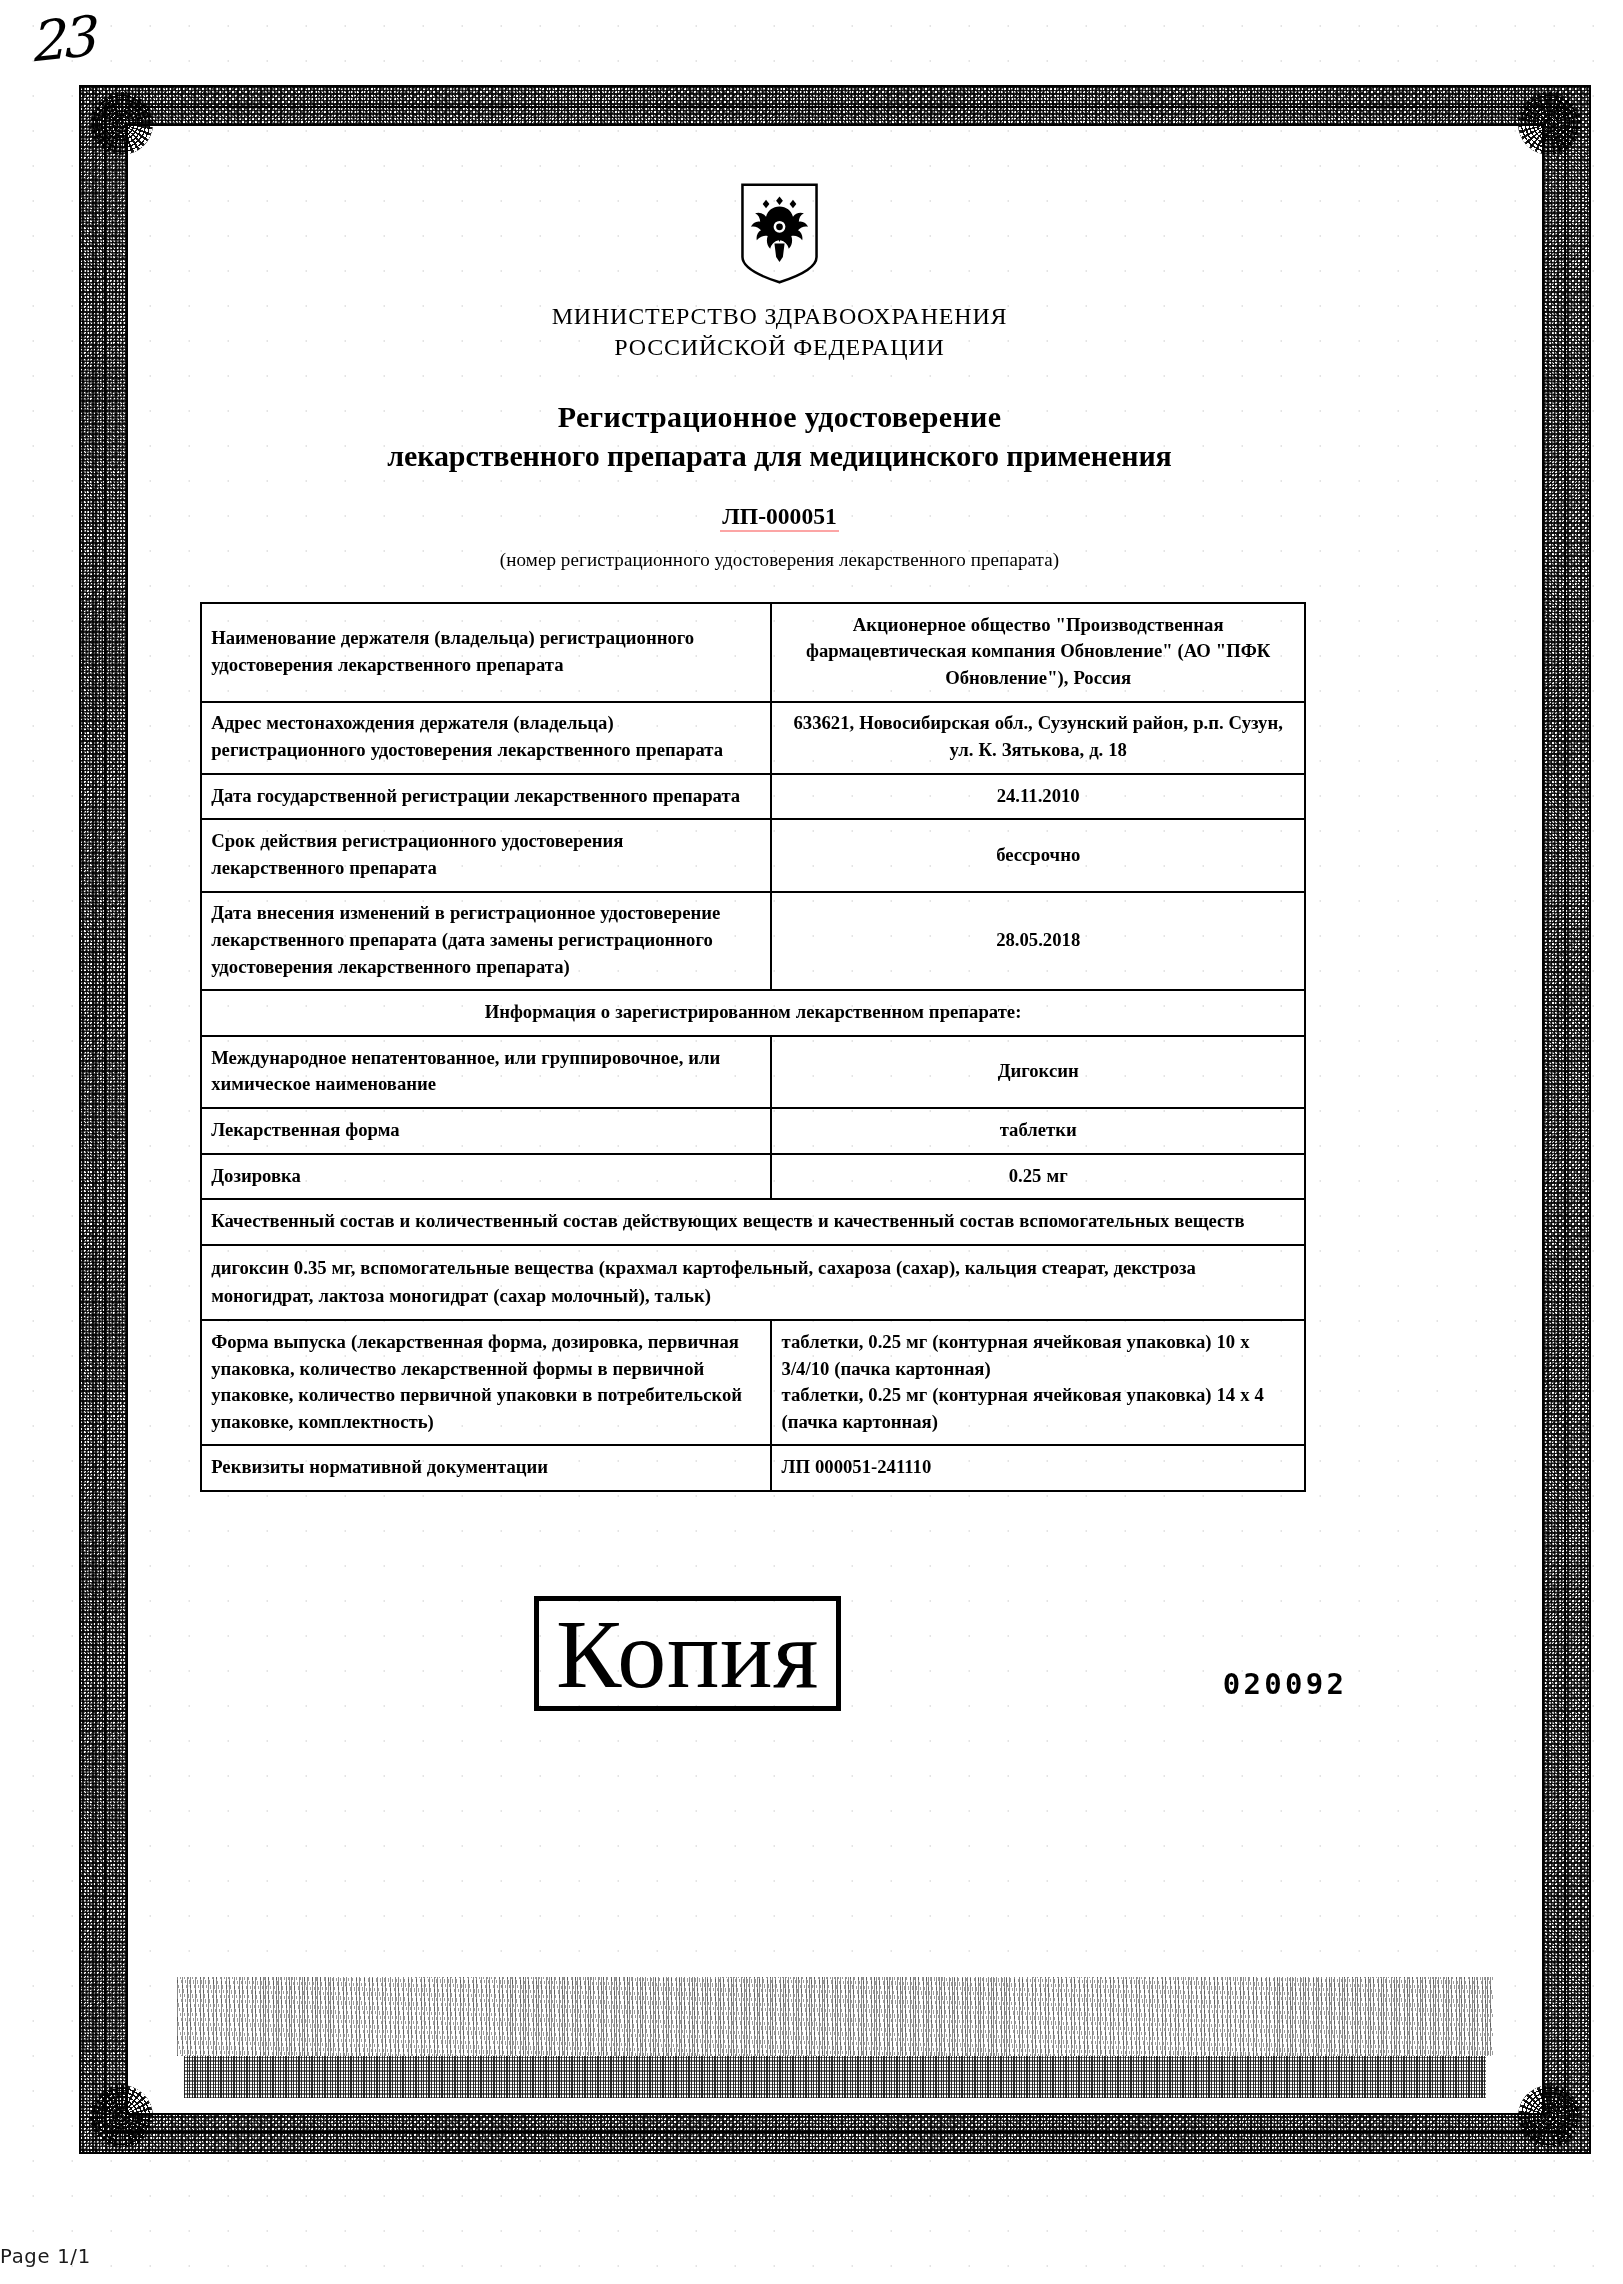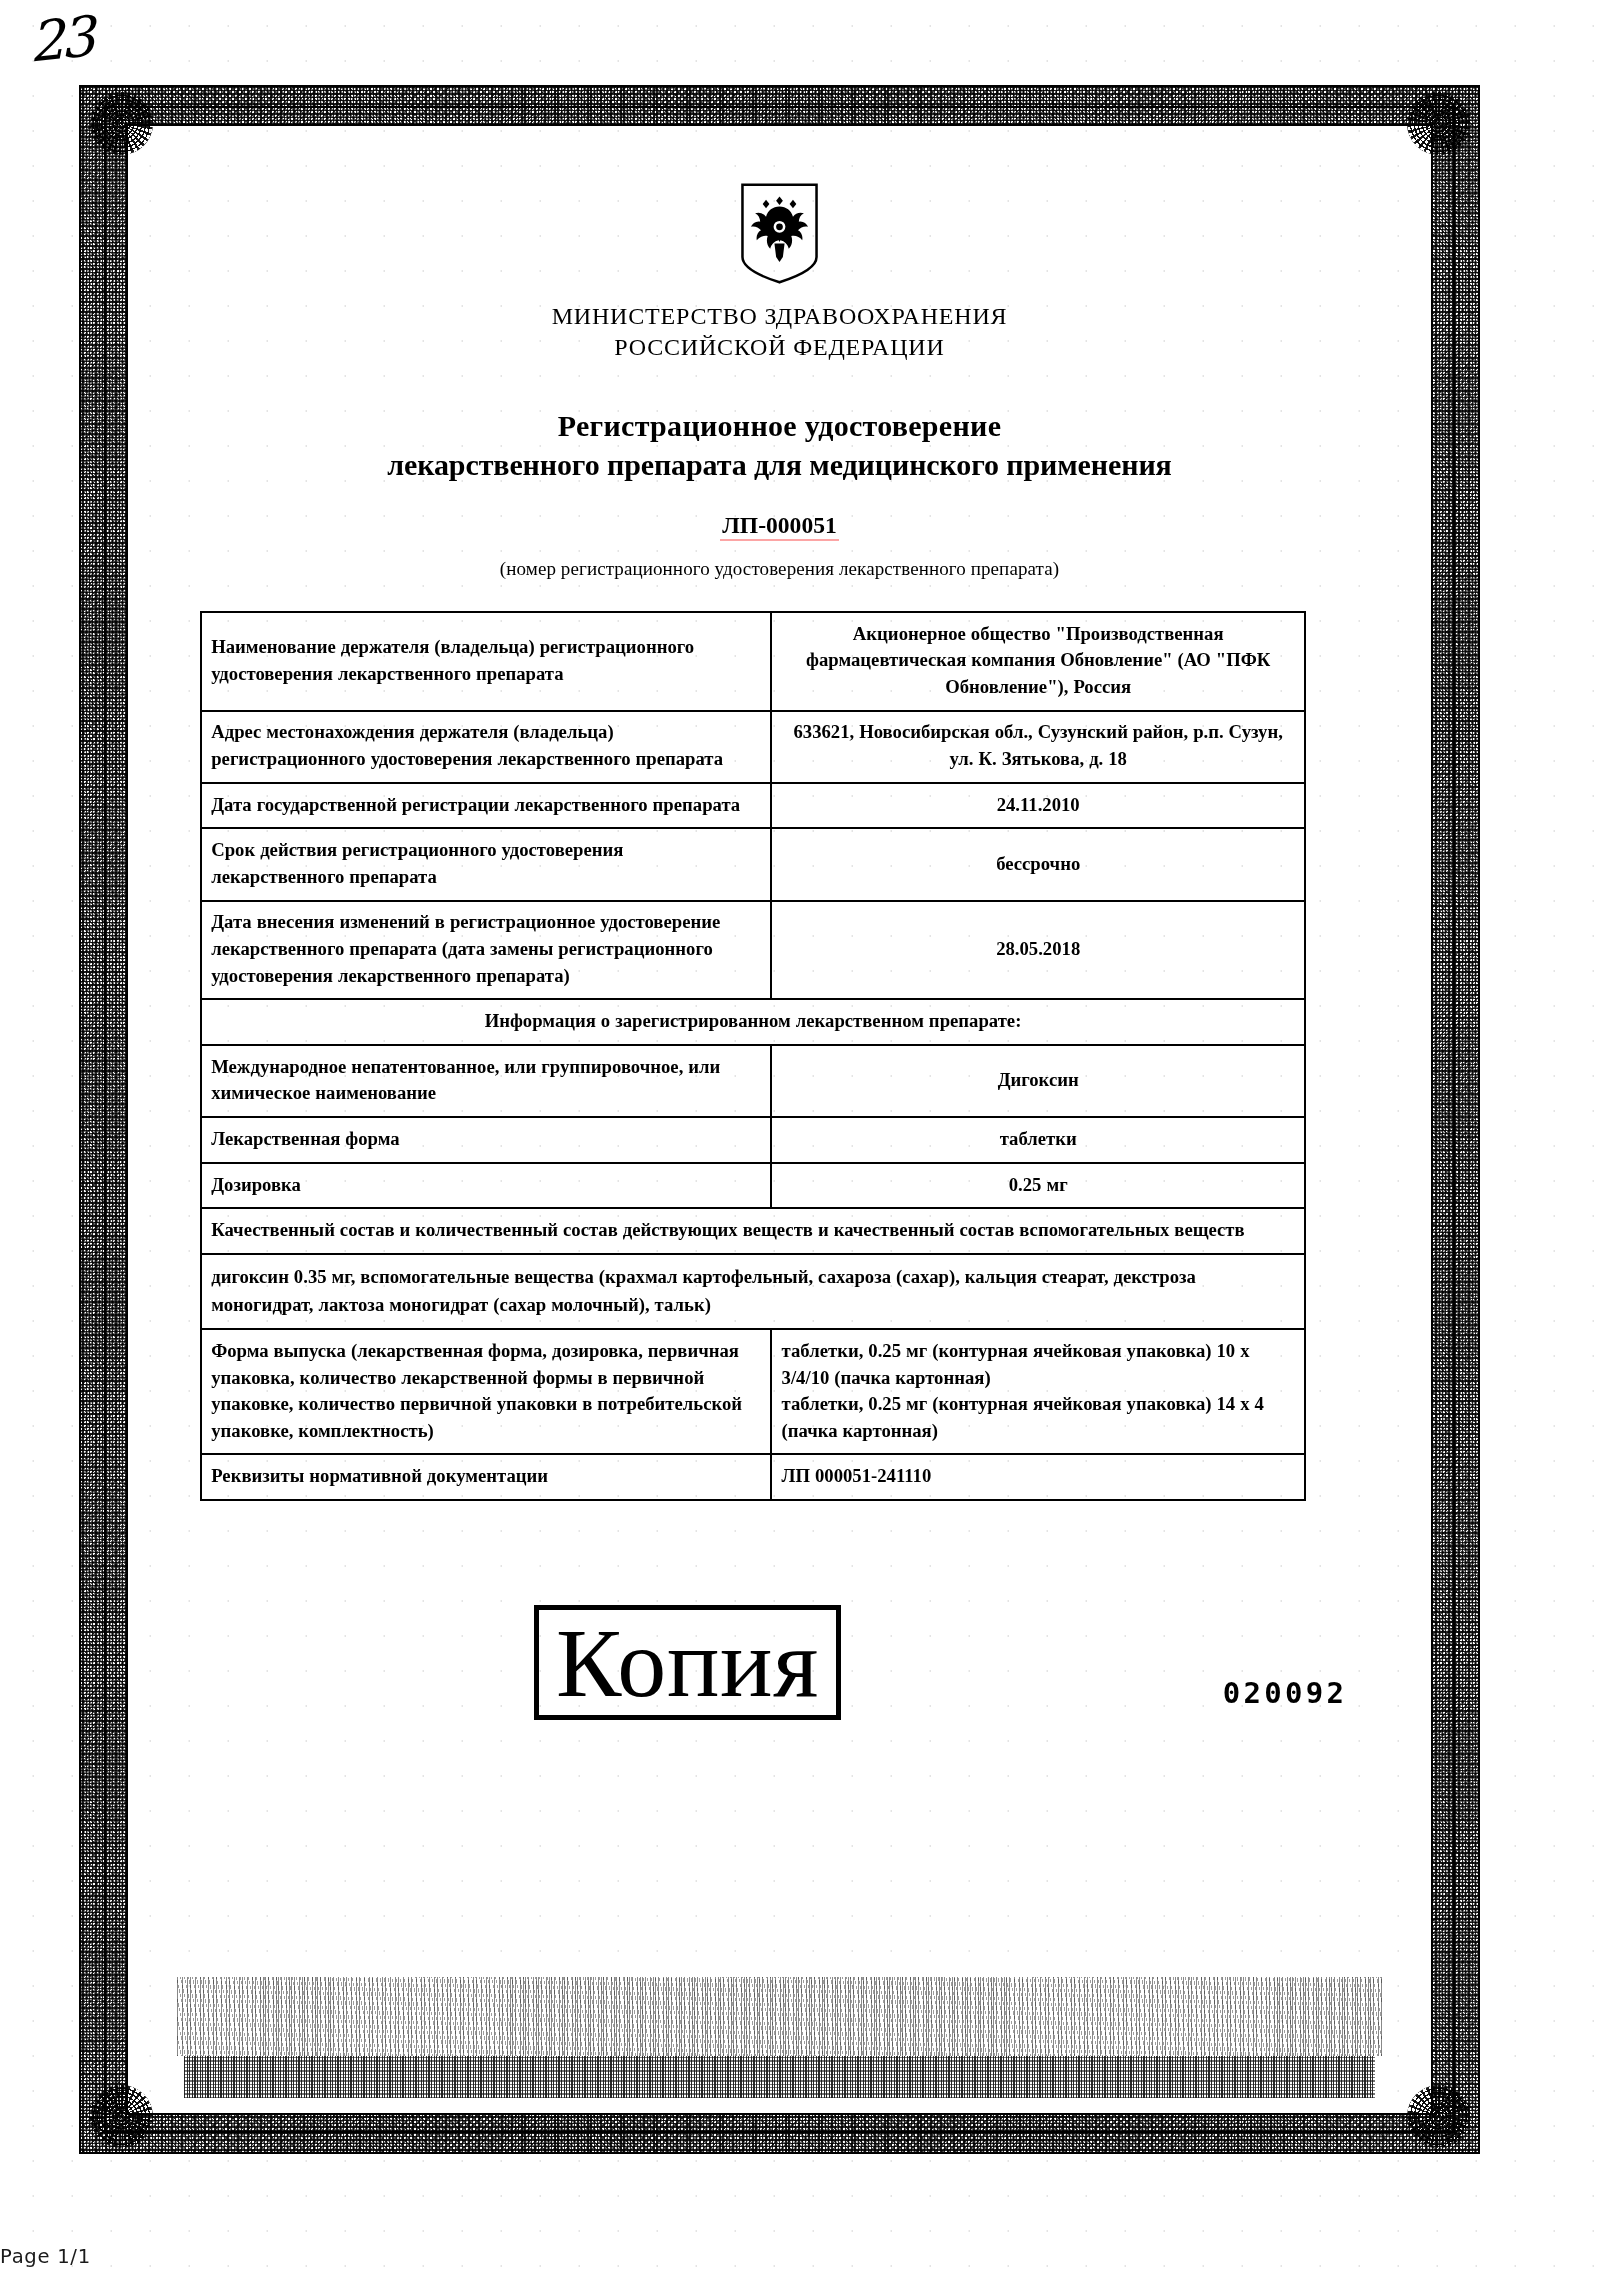--- a/index.html
+++ b/index.html
@@ -36,21 +36,21 @@
     font-size:55px;font-style:italic;font-weight:400;
     transform:rotate(-6deg) skewX(-6deg);
     letter-spacing:-3.9px;
     z-index:30;
   }
 
   
   .sheet{
     position:absolute;
     left:79px;top:85px;
-    width:1401px;height:2069px;
+    width:1512px;height:2069px;
     z-index:5;
   }
 
   
   .frame-outer{
     position:absolute;inset:0;
     padding:0;
     background:
       repeating-linear-gradient(90deg, rgba(0,0,0,.85) 0 1.3px, rgba(0,0,0,0) 1.3px 3.3px),
       repeating-linear-gradient(0deg, rgba(0,0,0,.85) 0 1.3px, rgba(0,0,0,0) 1.3px 3.3px),
@@ -113,21 +113,21 @@
     letter-spacing:0.8px;
     line-height:1.30;
     font-weight:400;
     font-family:"Liberation Serif", serif;
     text-transform:uppercase;
   }
   .title-main{
     text-align:center;
     font-size:30px;
     font-weight:700;
-    margin-top:43px;
+    margin-top:34px;
     line-height:1.30;
     letter-spacing:0.3px;
   }
   .title-main .l2{display:block;letter-spacing:-0.1px;}
   .regnum{
     text-align:center;
     font-size:23.6px;
     font-weight:700;
     margin-top:27.5px;
   }

